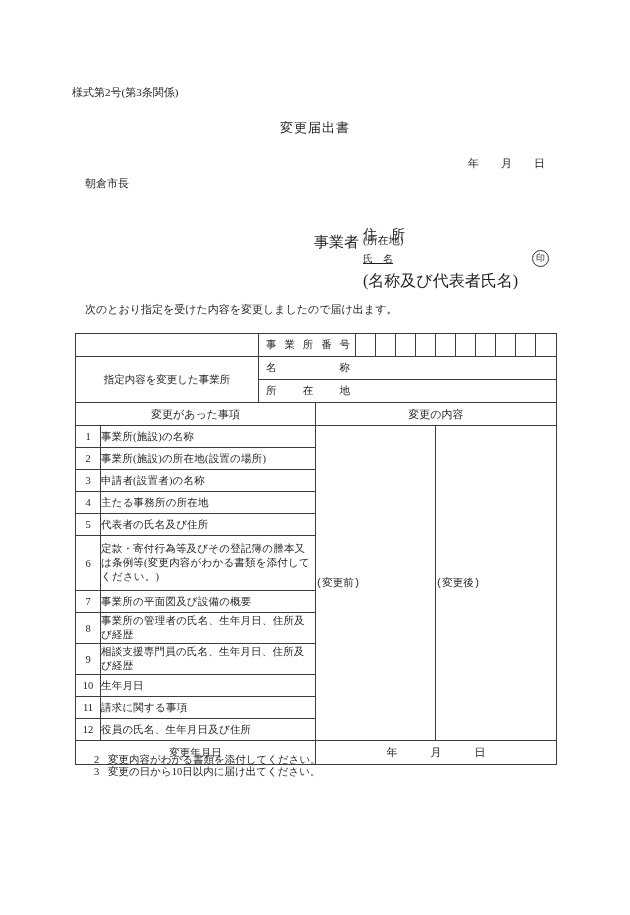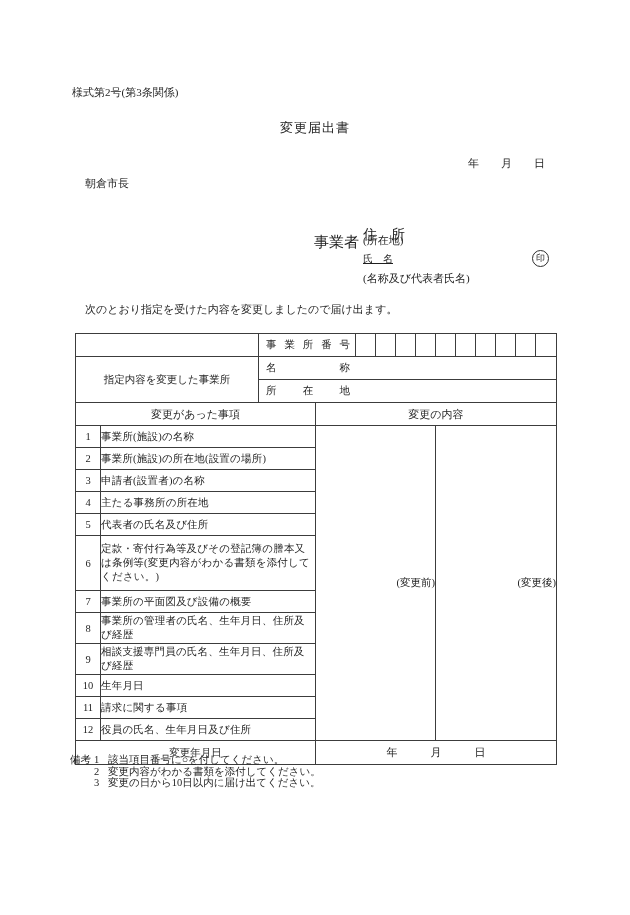--- a/index.html
+++ b/index.html
@@ -10,21 +10,21 @@
   }
   .form-code { position:absolute; left:72px; top:85px; font-size:11px; }
   .doc-title { position:absolute; left:0; right:0; top:119px; text-align:center; font-size:13px; letter-spacing:1px; }
   .date-top  { position:absolute; left:468px; top:156px; font-size:11px; }
   .addressee { position:absolute; left:85px; top:176px; font-size:11px; }
 
   .app-label    { position:absolute; left:314px; top:233px; font-size:15px; }
   .app-addr     { position:absolute; left:363px; top:218px; font-size:14px;margin-top:8px; }
   .app-addr-sub { position:absolute; left:363px; top:233px; font-size:11px; }
   .app-name     { position:absolute; left:363px; top:252px; font-size:10px;text-decoration:underline; }
-  .app-name-sub { position:absolute; left:363px; top:271px; font-size:11px; }
+  .app-name-sub { position:absolute; left:363px; top:271px; font-size:16px; }
   .seal {
     position:absolute; left:532px; top:250px; width:15px; height:15px;
     border:1px solid #2e2e2e; border-radius:50%;
     font-size:9px; line-height:15px; text-align:center;
   }
   .intro { position:absolute; left:85px; top:302px; font-size:11px; }
 
   table.form {
     position:absolute; left:75px; top:333px; width:482px;
     border-collapse:collapse; table-layout:fixed; font-size:10.5px;
@@ -41,21 +41,21 @@
   .h23 td { height:23px; }
 
   .jlabel {
     display:inline-block; width:84px; margin-left:7px;
     text-align:justify; text-align-last:justify; white-space:nowrap;
   }
   .cell-center { text-align:center; }
   .num  { text-align:center; font-size:10.5px; }
   .item { text-align:left; padding:1px 3px 1px 5px; line-height:1.32; letter-spacing:0.2px; }
   .col-head { text-align:center; font-size:11px; }
-  .ba-col { vertical-align:top; text-align:right; padding-top:3px; }
+  .ba-col { vertical-align:top; text-align:left; padding-top:3px;font-family:Liberation Mono, monospace; }
   .date-cell { text-align:center; font-size:11px; }
 
   .notes { position:absolute; left:70px; top:754px; font-size:10.5px; }
   .note-row { display:flex; line-height:11.6px; }
   .note-head { display:inline-block; width:24px; }
   .note-no   { display:inline-block; width:14px; text-align:left; }
 </style>
 </head>
 <body>
 
@@ -175,25 +175,20 @@
 
     <tr class="h23">
       <td class="cell-center" colspan="3">変更年月日</td>
       <td class="date-cell" colspan="11">年　　　月　　　日</td>
     </tr>
   </tbody>
     </table>
 
   <div class="notes">
     <div class="note-row">
-      <span class="note-head">備考</span>
-      <span class="note-no">1</span>
-      <span class="note-text">該当項目番号に○を付してください。</span>
-    </div>
-    <div class="note-row">
       <span class="note-head"></span>
       <span class="note-no">2</span>
       <span class="note-text">変更内容がわかる書類を添付してください。</span>
     </div>
     <div class="note-row">
       <span class="note-head"></span>
       <span class="note-no">3</span>
       <span class="note-text">変更の日から10日以内に届け出てください。</span>
     </div>
   </div>

